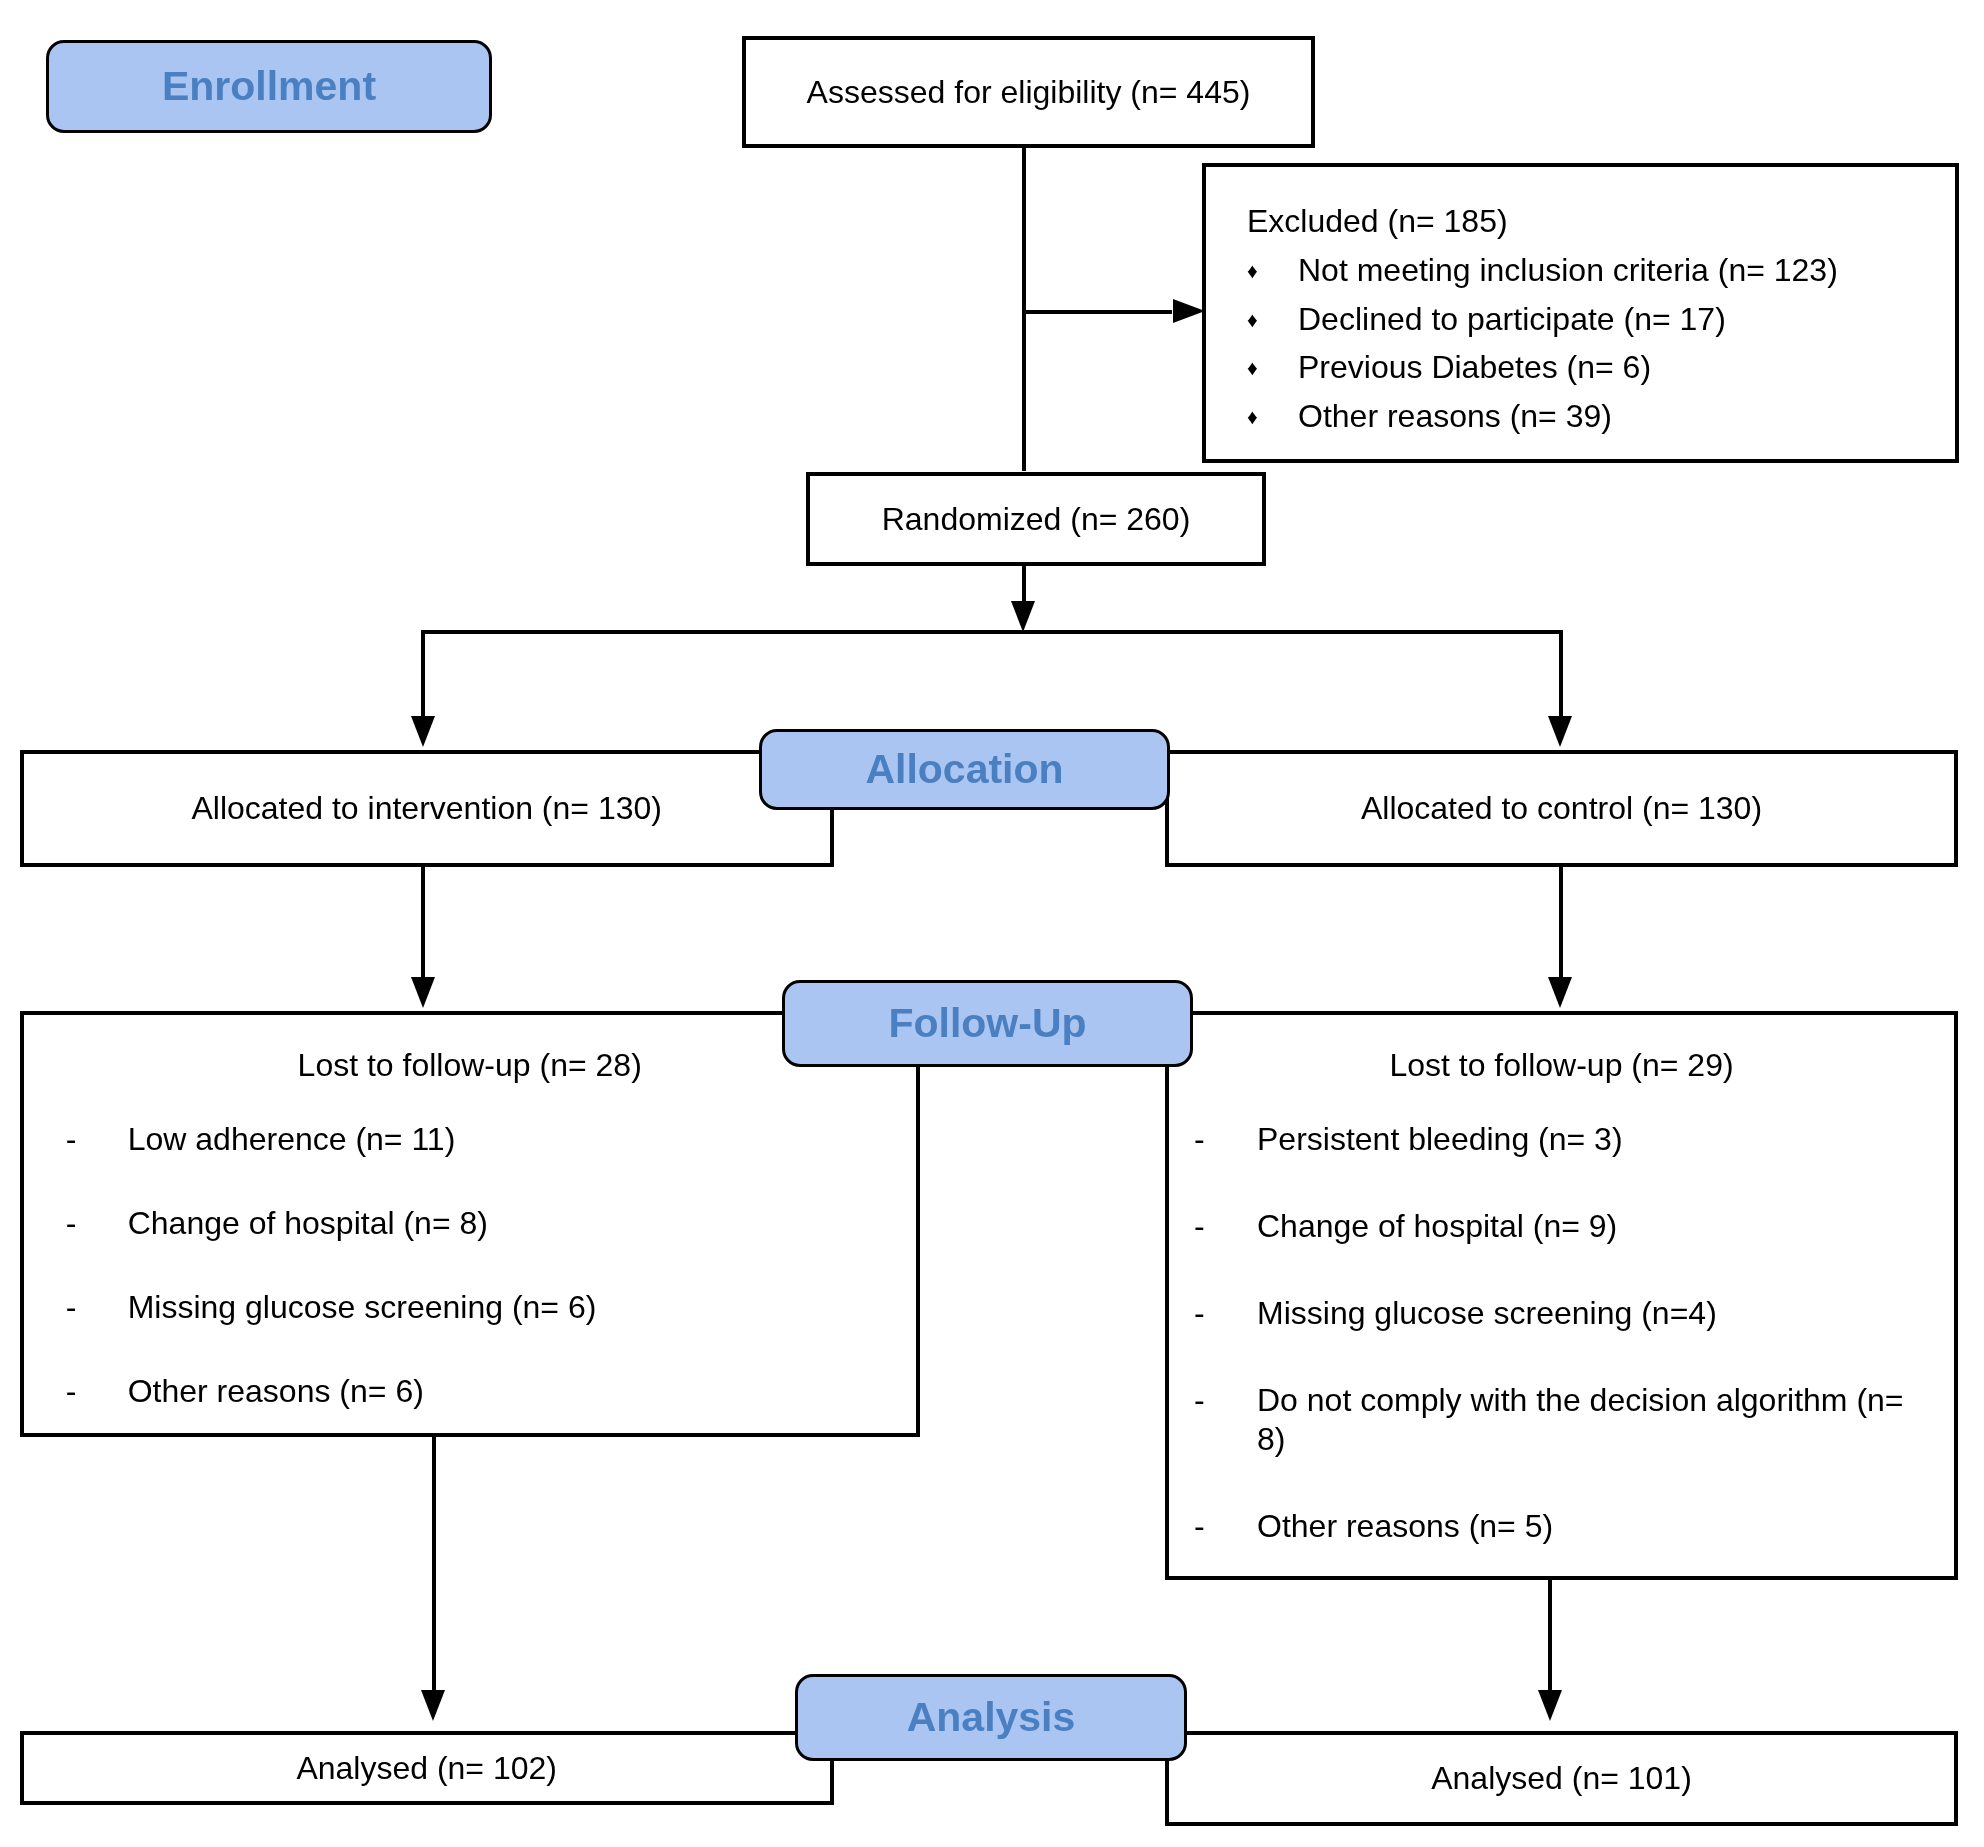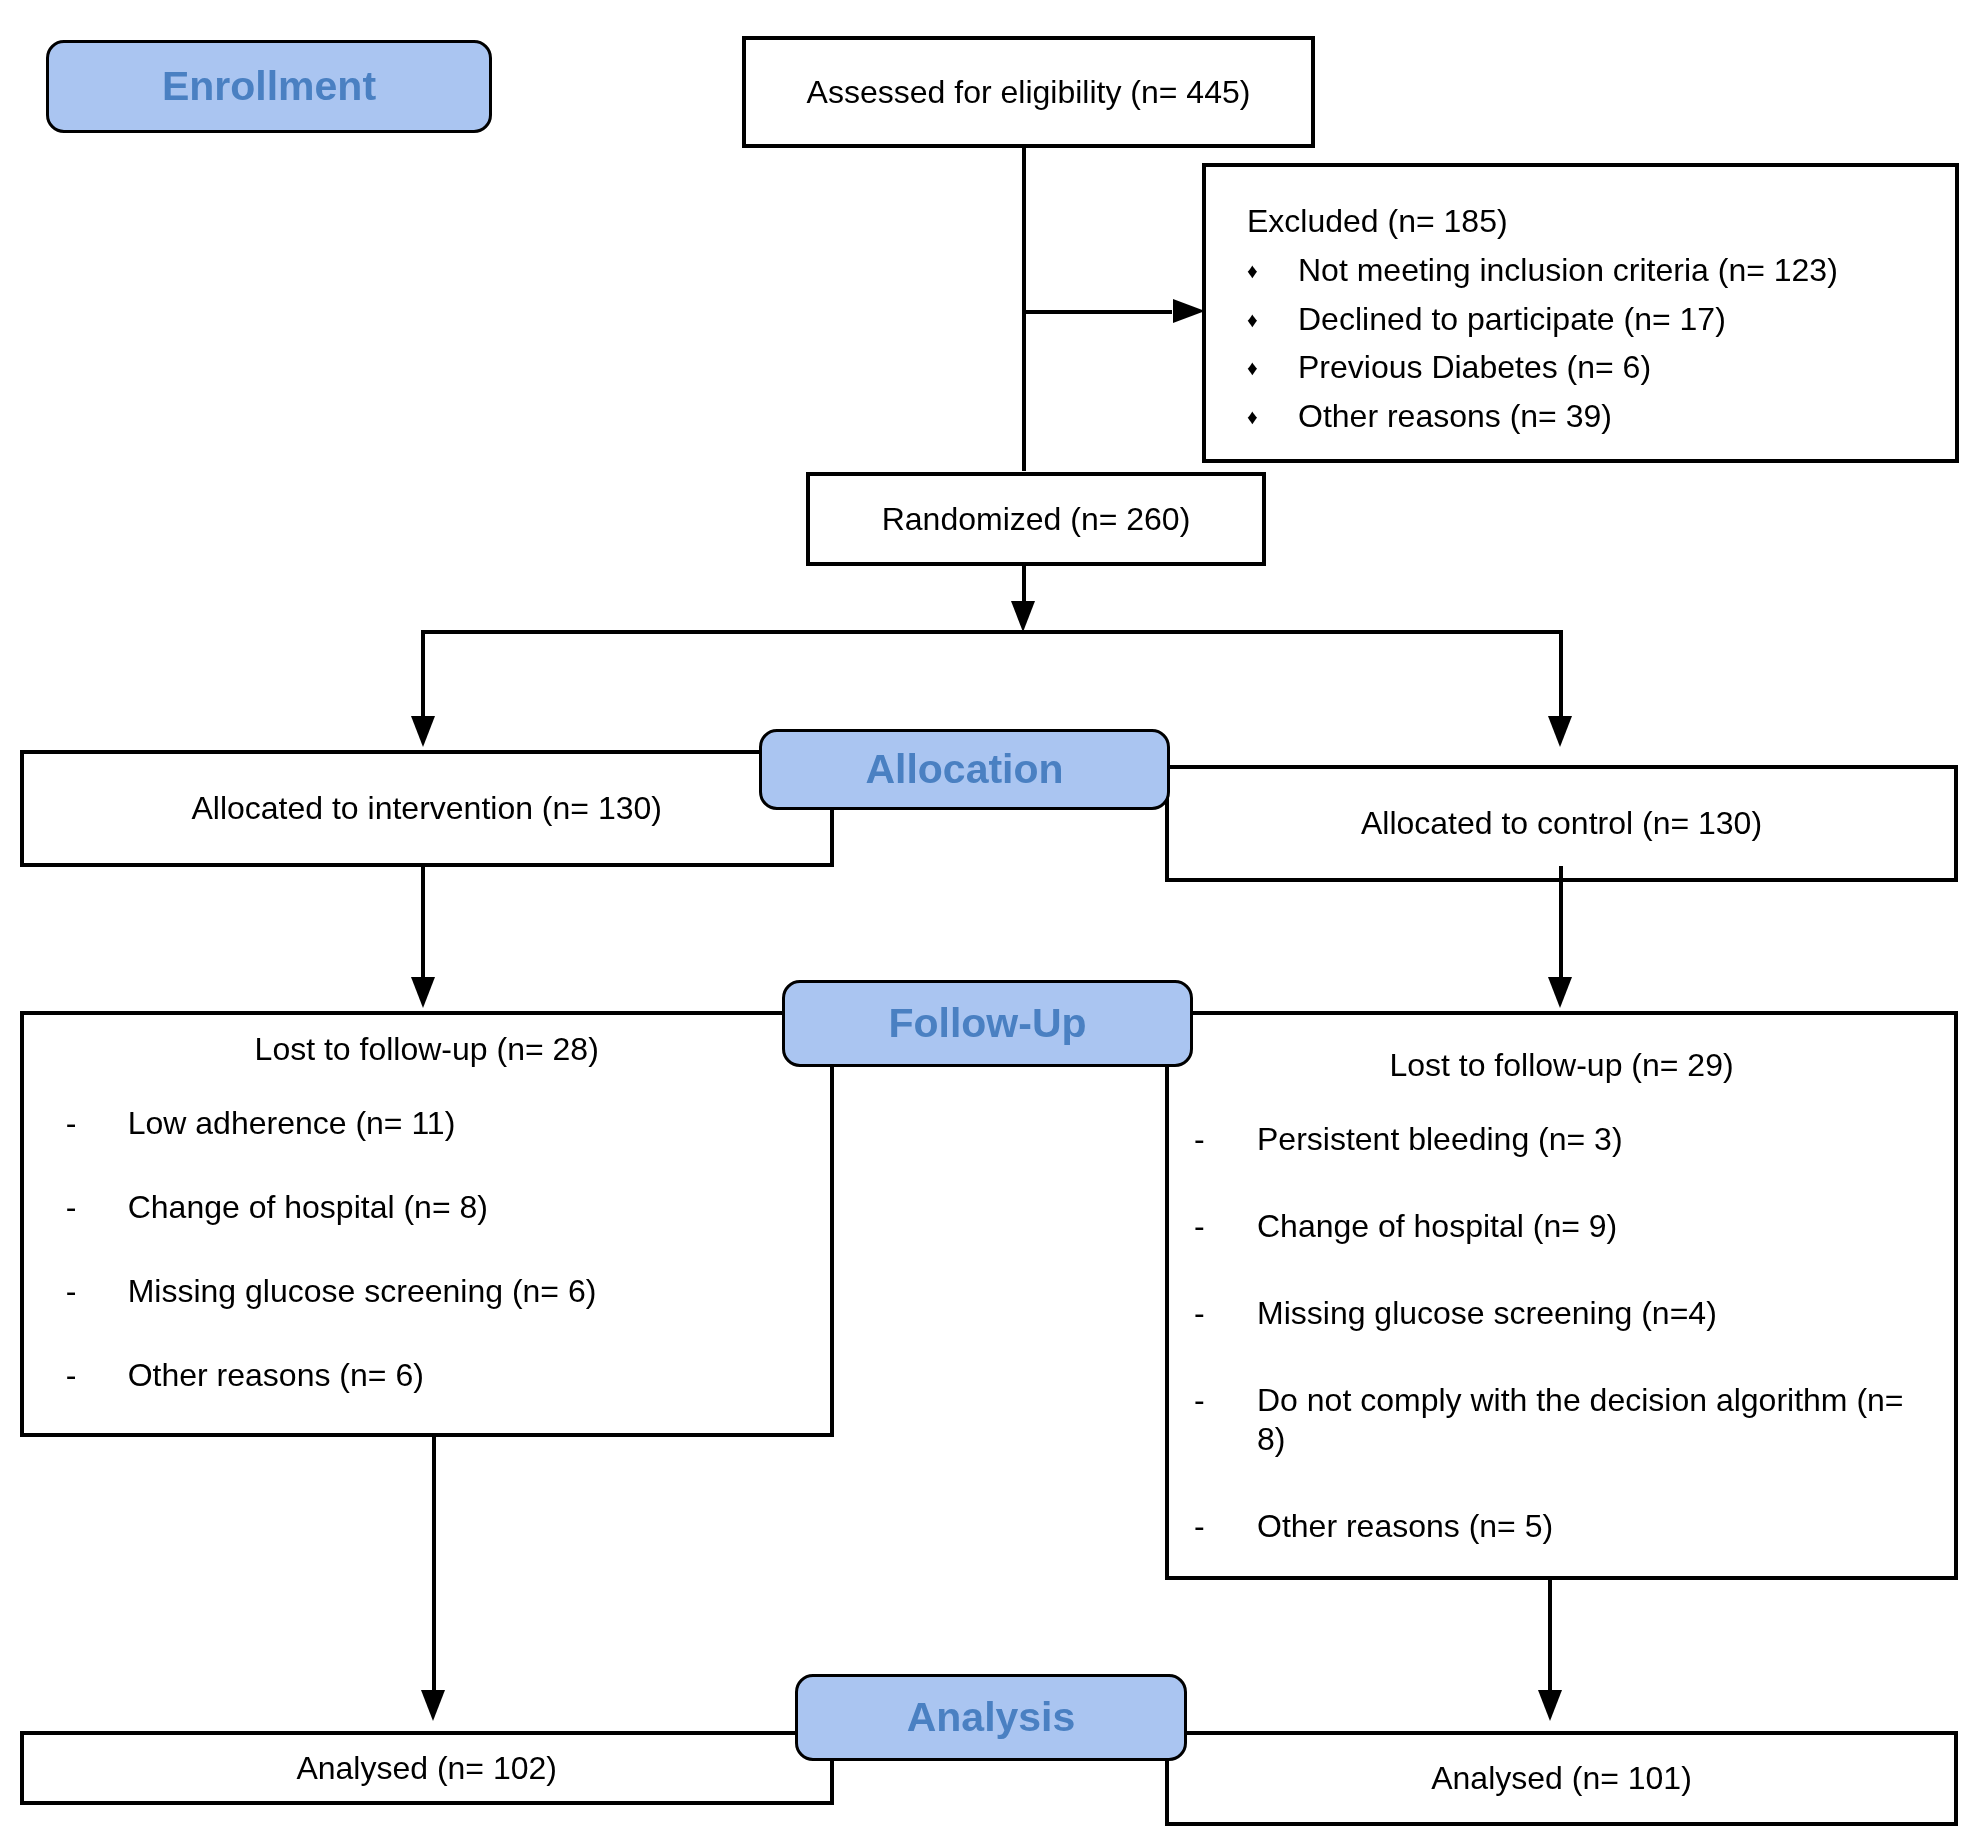--- a/index.html
+++ b/index.html
@@ -24,22 +24,22 @@
   .box.center{
     display:flex;
     align-items:center;
     justify-content:center;
     text-align:center;
   }
   .b-assessed {left:742px; top:36px;   width:573px;  height:112px;}
   .b-excluded {left:1202px; top:163px;  width:757px; height:300px; padding:35px 21px 0 41px;}
   .b-randomized{left:806px;top:472px;  width:460px;  height:94px;}
   .b-alloc-int {left:19.7px;  top:750px; width:814px; height:117px;}
-  .b-alloc-ctl {left:1165px;top:750px; width:793px; height:117px;margin-top:15px;}
-  .b-lost-int  {left:19.7px;  top:1011px; width:814px; height:426px; padding-top:15px;}
+  .b-alloc-ctl {left:1165px;top:750px; width:793px; height:117px;}
+  .b-lost-int  {left:19.7px;  top:1011px; width:900px; height:426px; padding-top:31px;}
   .b-lost-ctl  {left:1165px;top:1011px; width:793px; height:569px; padding-top:31px;}
   .b-anal-int  {left:19.7px;  top:1731px; width:814px; height:74px;}
   .b-anal-ctl  {left:1165px;top:1731px; width:793px; height:95px;}
 
   .box-title-center{text-align:center;}
   .excluded-title{margin-bottom:9.8px;}
 
   .diamond-list .li{display:flex; align-items:flex-start; margin-bottom:9.8px;}
   .diamond-list .bullet{width:51px; flex-shrink:0; font-size:21px; line-height:39px;}
 

